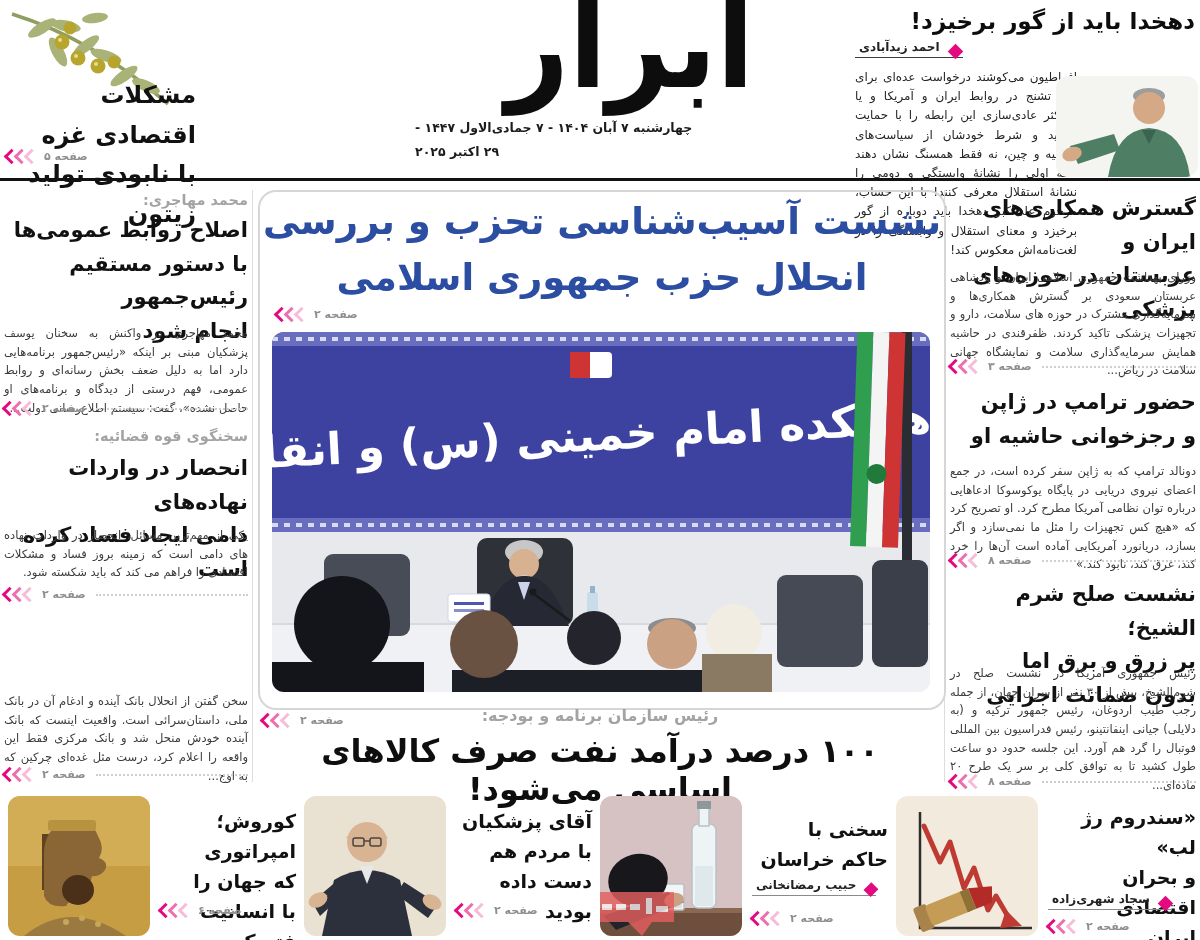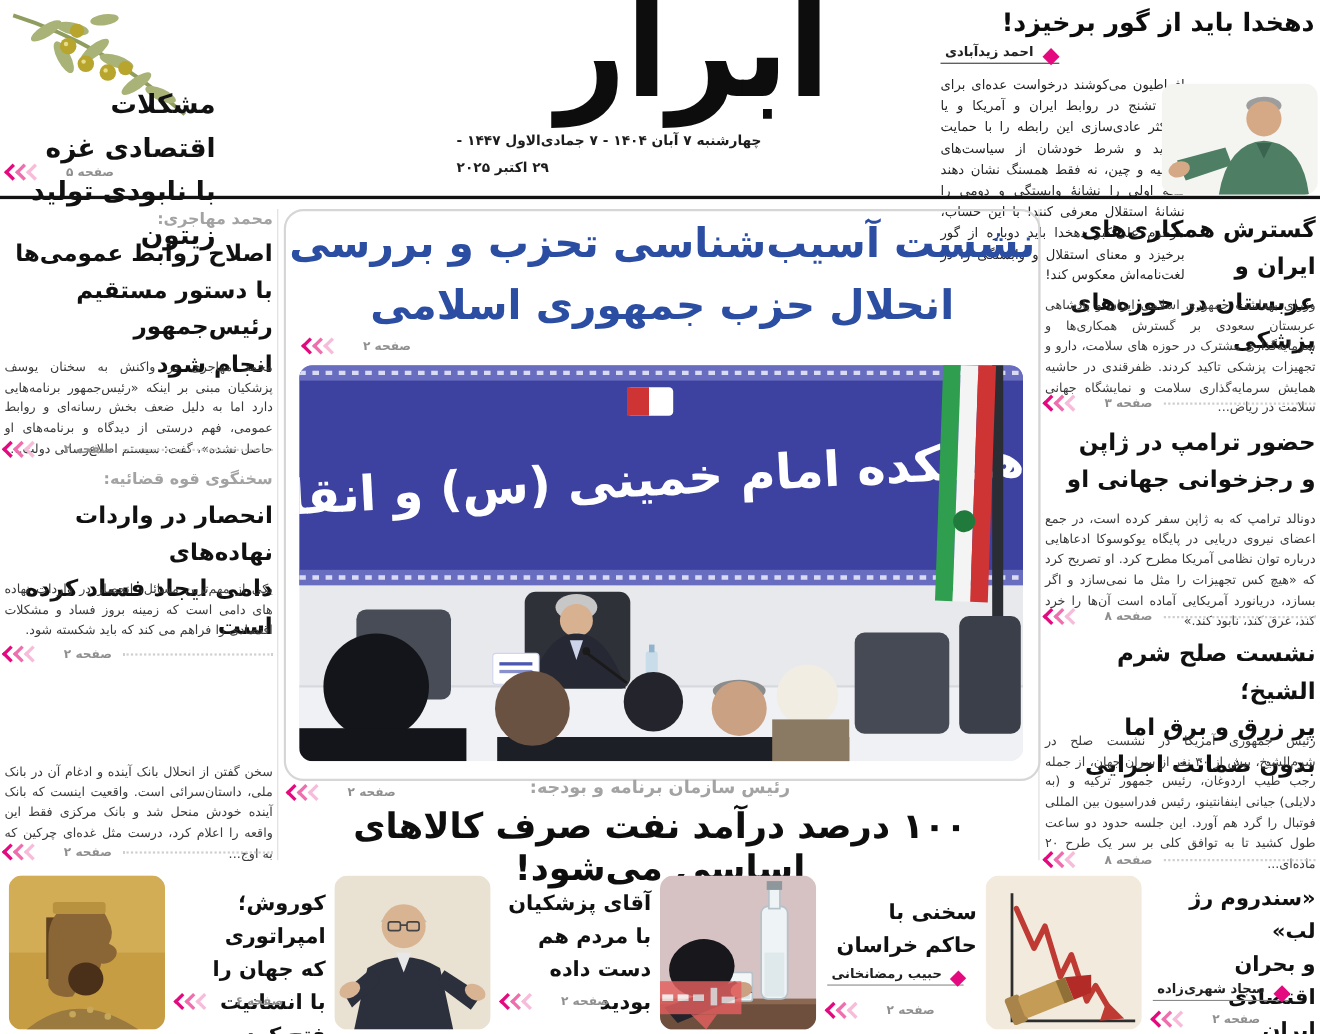--- a/index.html
+++ b/index.html
@@ -18,21 +18,21 @@
   .bluehead{font-size:37px;font-weight:800;color:#2b4da2;text-align:center;line-height:1.3;}
   .budgethead{font-size:32px;font-weight:800;color:#0e0e0e;text-align:center;}
   .bottomtitle{font-size:19px;font-weight:800;color:#111;text-align:right;line-height:1.58;}
   .tltitle{font-size:24px;font-weight:800;color:#111;text-align:right;line-height:1.65;}
   
   .marker{display:flex;align-items:center;direction:ltr;}
   .chevs{display:inline-flex;align-items:center;direction:ltr;}
   .chev{display:inline-block;width:8px;height:8px;border-left:3px solid;border-bottom:3px solid;
         transform:rotate(45deg);margin-right:-1px;}
   .c1{color:#e4097f;} .c2{color:#ef6fae;} .c3{color:#f7bcd9;}
-  .pg{font-size:11px;font-weight:700;color:#8f8f8f;margin-left:24px;direction:rtl;white-space:nowrap;}
+  .pg{font-size:11px;font-weight:700;color:#8f8f8f;margin-left:8px;direction:rtl;white-space:nowrap;}
   .leader{flex:1;border-bottom:2.5px dotted #cfcfcf;margin-left:10px;height:0;}
   
   .author{display:flex;align-items:flex-end;direction:ltr;border-bottom:1.5px solid #3a3a3a;padding-bottom:3px;}
   .aname{font-size:12px;font-weight:700;color:#222;direction:rtl;white-space:nowrap;padding-left:4px;}
   .adia{width:11px;height:11px;background:#e4097f;transform:rotate(45deg);margin-left:10px;margin-bottom:-3px;}
   .rule{background:#121212;}
   .vline{border-left:1px solid #ddd;}
   .centerbox{border:2px solid #d6d6d6;border-radius:18px;}
   svg{display:block;}
   .photoframe{border-radius:12px;overflow:hidden;}
@@ -240,21 +240,21 @@
         <i class="chev c1"></i>
         <i class="chev c2"></i>
         <i class="chev c3"></i>
       </span>
     <span class="pg">صفحه ۳</span>
     <span class="leader"></span>
   </div>
 
   <div class="abs coltitle" style="left:950px;top:386px;width:246px;">
     <div>حضور ترامپ در ژاپن</div>
-    <div>و رجزخوانی جهانی او</div>
+    <div>و رجزخوانی حاشیه او</div>
   </div>
   <div class="abs colbody" style="left:950px;top:462px;width:246px;height:92px;">دونالد ترامپ که به ژاپن سفر کرده است، در جمع اعضای نیروی دریایی در پایگاه یوکوسوکا ادعاهایی درباره توان نظامی آمریکا مطرح کرد. او تصریح کرد که «هیچ کس تجهیزات را مثل ما نمی‌سازد و اگر بسازد، دریانورد آمریکایی آماده است آن‌ها را خرد کند، غرق کند، نابود کند.»</div>
   <div class="abs marker" style="left:950px;top:554px;width:246px;">
     <span class="chevs">
         <i class="chev c1"></i>
         <i class="chev c2"></i>
         <i class="chev c3"></i>
       </span>
     <span class="pg">صفحه ۸</span>
     <span class="leader"></span>

